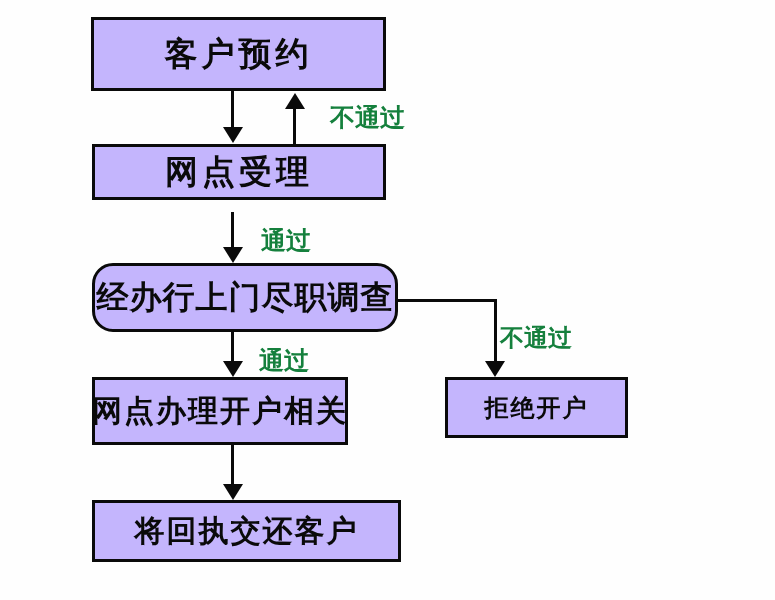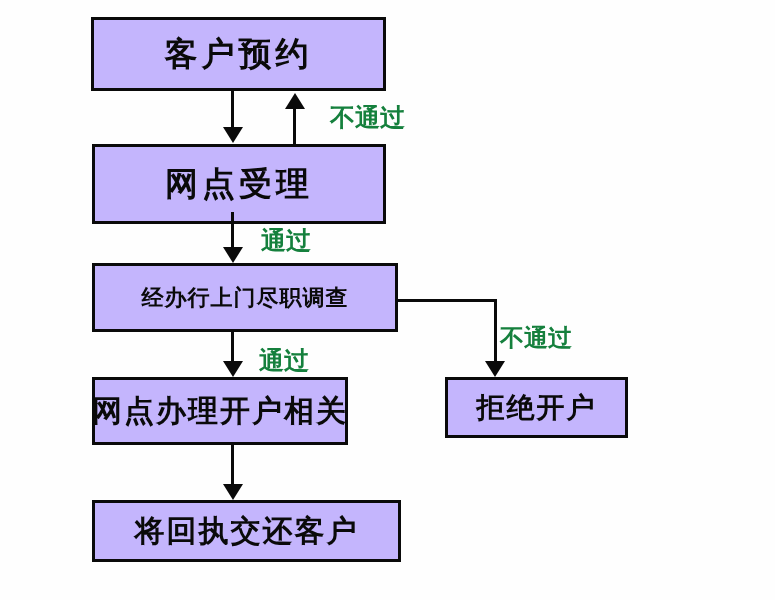--- a/index.html
+++ b/index.html
@@ -57,25 +57,25 @@
   }
   .edge-label {
     position: absolute;
     font-weight: bold;
     color: #15803d;
     white-space: nowrap;
   }
 
   
   #box1 { left: 91px;  top: 17px;  width: 295px; height: 74px; font-size: 33px; letter-spacing: 4px; }
-  #box2 { left: 92px;  top: 144px; width: 294px; height: 80px; font-size: 33px; letter-spacing: 4px; }
-  #box3 { left: 92px;  top: 263px; width: 306px; height: 69px; font-size: 22px; letter-spacing: 1px; }
+  #box2 { left: 92px;  top: 144px; width: 294px; height: 56px; font-size: 33px; letter-spacing: 4px; }
+  #box3 { left: 92px;  top: 263px; width: 306px; height: 69px; font-size: 32px; letter-spacing: 1px; border-radius: 21px; }
   #box4 { left: 92px;  top: 377px; width: 256px; height: 68px; font-size: 30px; letter-spacing: 2px; }
   #box5 { left: 92px;  top: 500px; width: 309px; height: 62px; font-size: 30px; letter-spacing: 2px; text-align: center; }
-  #box6 { left: 445px; top: 377px; width: 183px; height: 61px; font-size: 28px; letter-spacing: 2px; }
+  #box6 { left: 445px; top: 377px; width: 183px; height: 61px; font-size: 24px; letter-spacing: 2px; }
 
   
   #a1-shaft { left: 231px; top: 91px;  height: 37px; }
   #a1-head  { left: 223px; top: 127px; }
   
   #a2-shaft { left: 293px; top: 109px; height: 35px; }
   #a2-head  { left: 285px; top: 93px; }
   
   #a3-shaft { left: 231px; top: 212px; height: 36px; }
   #a3-head  { left: 223px; top: 247px; }

